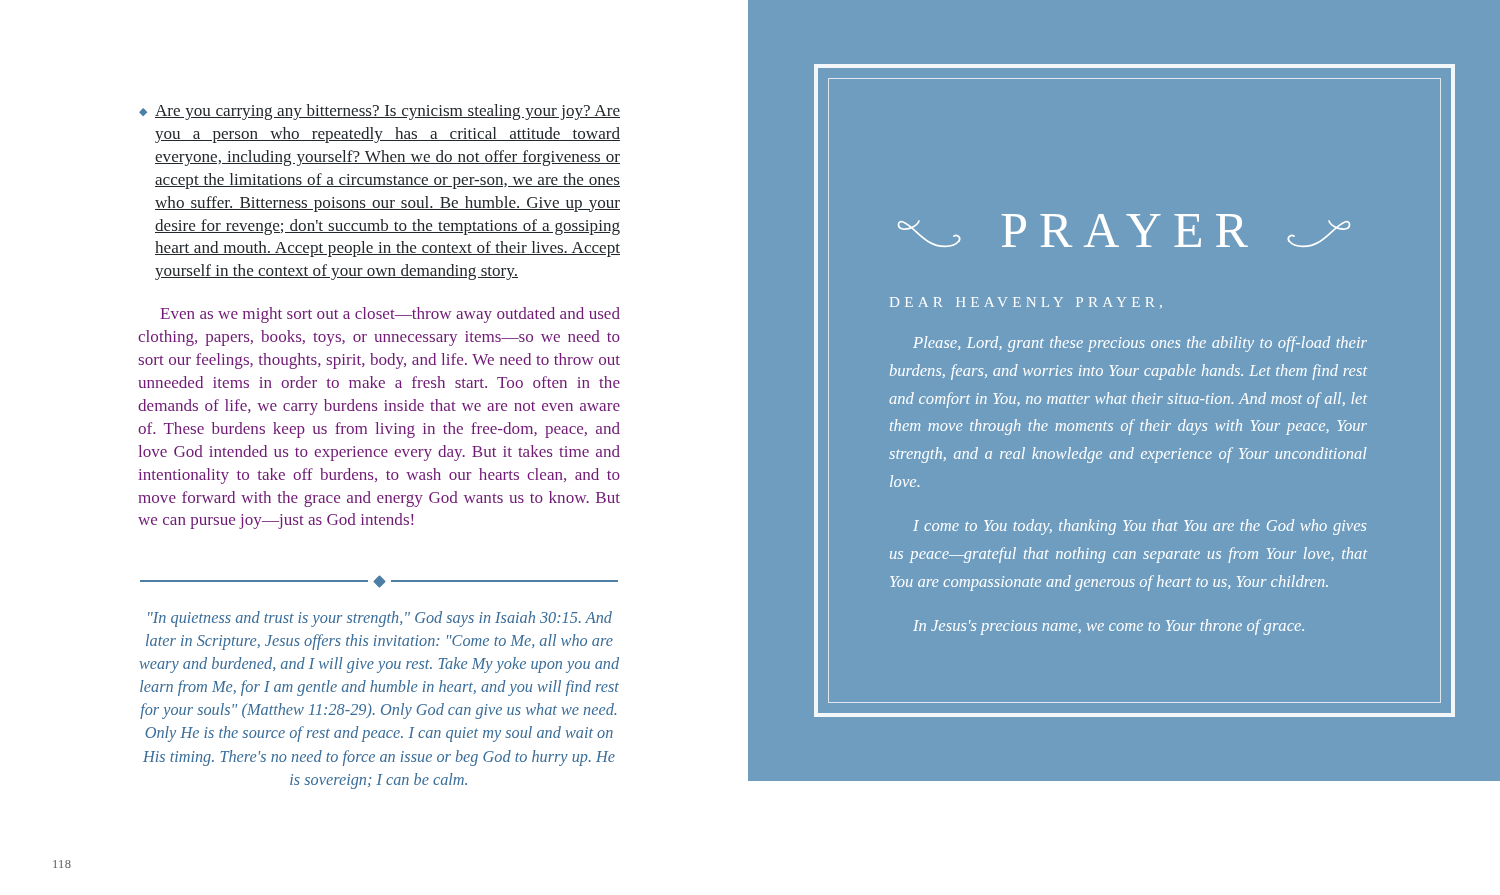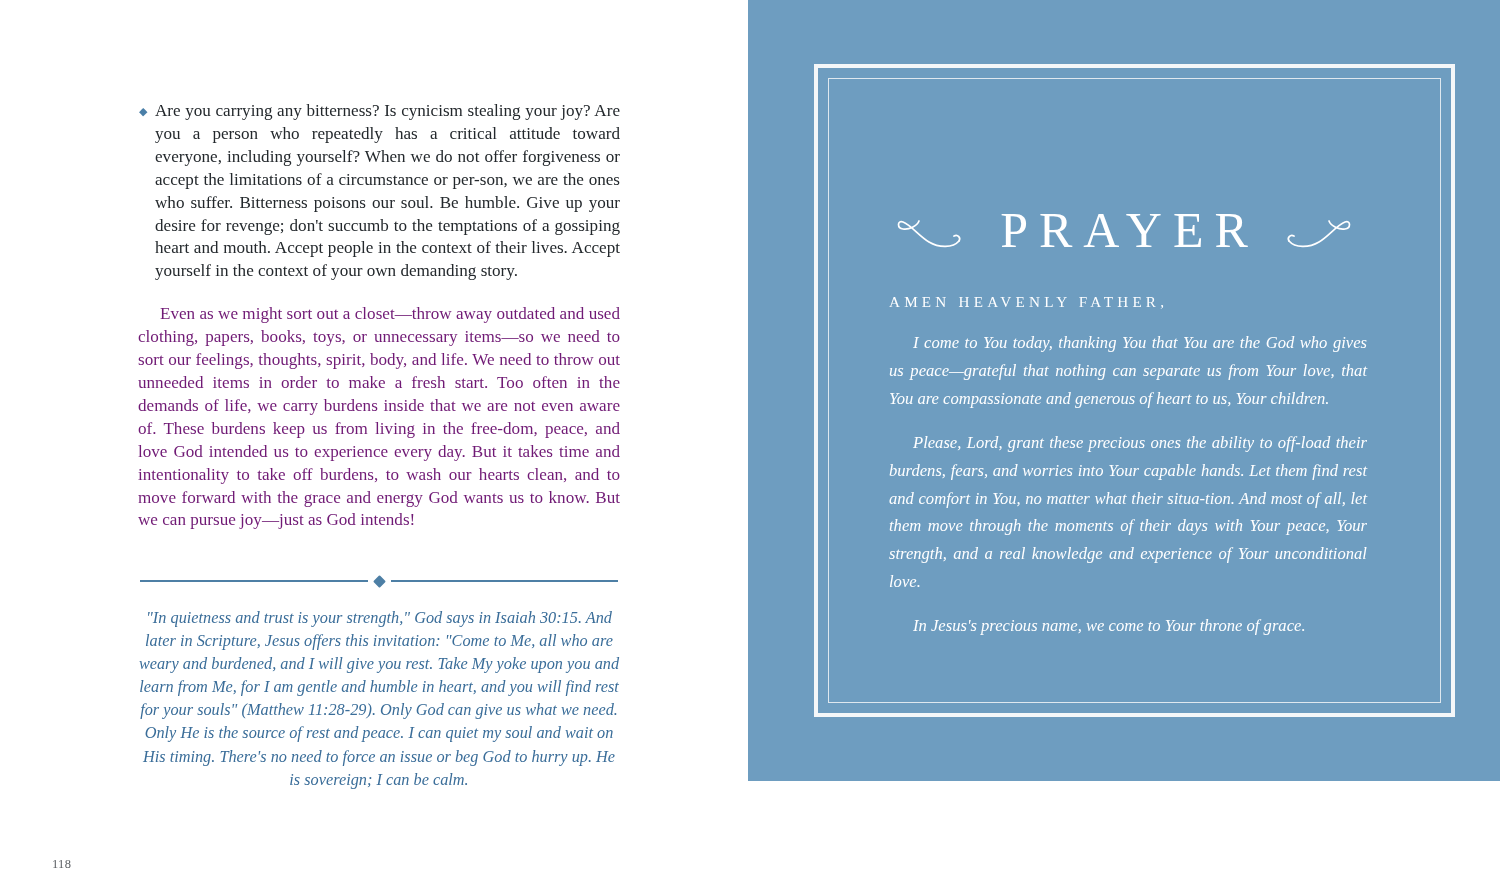--- a/index.html
+++ b/index.html
@@ -50,20 +50,21 @@
     flex: 0 0 16px;
     color: #4a7fa8;
     font-size: 11px;
     line-height: 23px;
     padding-left: 1px;
     letter-spacing: 0;
   }
   .bullet-text {
     flex: 1 1 auto;
     hyphens: manual;
+    text-decoration: underline;
   }
 
   .body-para {
     margin-top: 20px;
     font-size: 17.1px;
     line-height: 22.9px;
     color: #701a75;
     text-align: justify;
     text-justify: inter-word;
     text-indent: 22px;
@@ -262,26 +263,26 @@
 
       <svg class="flourish" viewBox="0 0 66 34">
         <path d="M4 26 C10 33, 24 33, 34 27 C44 21, 52 10, 60 7 C66 5, 66 13, 60 14 C54 15, 46 11, 44 6" fill="none" stroke="#ffffff" stroke-width="1.7" stroke-linecap="round"></path>
         <path d="M4 26 C2 23, 5 19, 9 21" fill="none" stroke="#ffffff" stroke-width="1.7" stroke-linecap="round"></path>
       </svg>
 
     </div>
 
     <div class="prayer-body">
 
-      <div class="salutation">AMEN HEAVENLY FATHER,</div>
+      <div class="salutation">DEAR HEAVENLY PRAYER,</div>
+
+      <p class="prayer-para">Please, Lord, grant these precious ones the ability to off-load their burdens, fears, and worries into Your capable hands. Let them find rest and comfort in You, no matter what their situa-tion. And most of all, let them move through the moments of their days with Your peace, Your strength, and a real knowledge and experience of Your unconditional love.</p>
 
       <p class="prayer-para">I come to You today, thanking You that You are the God who gives us peace—grateful that nothing can separate us from Your love, that You are compassionate and generous of heart to us, Your children.</p>
 
-      <p class="prayer-para">Please, Lord, grant these precious ones the ability to off-load their burdens, fears, and worries into Your capable hands. Let them find rest and comfort in You, no matter what their situa-tion. And most of all, let them move through the moments of their days with Your peace, Your strength, and a real knowledge and experience of Your unconditional love.</p>
-
       <p class="prayer-para no-justify">In Jesus's precious name, we come to Your throne of grace.</p>
 
 
     </div>
 
   </div>
 
 </div>
 
 </body></html>

